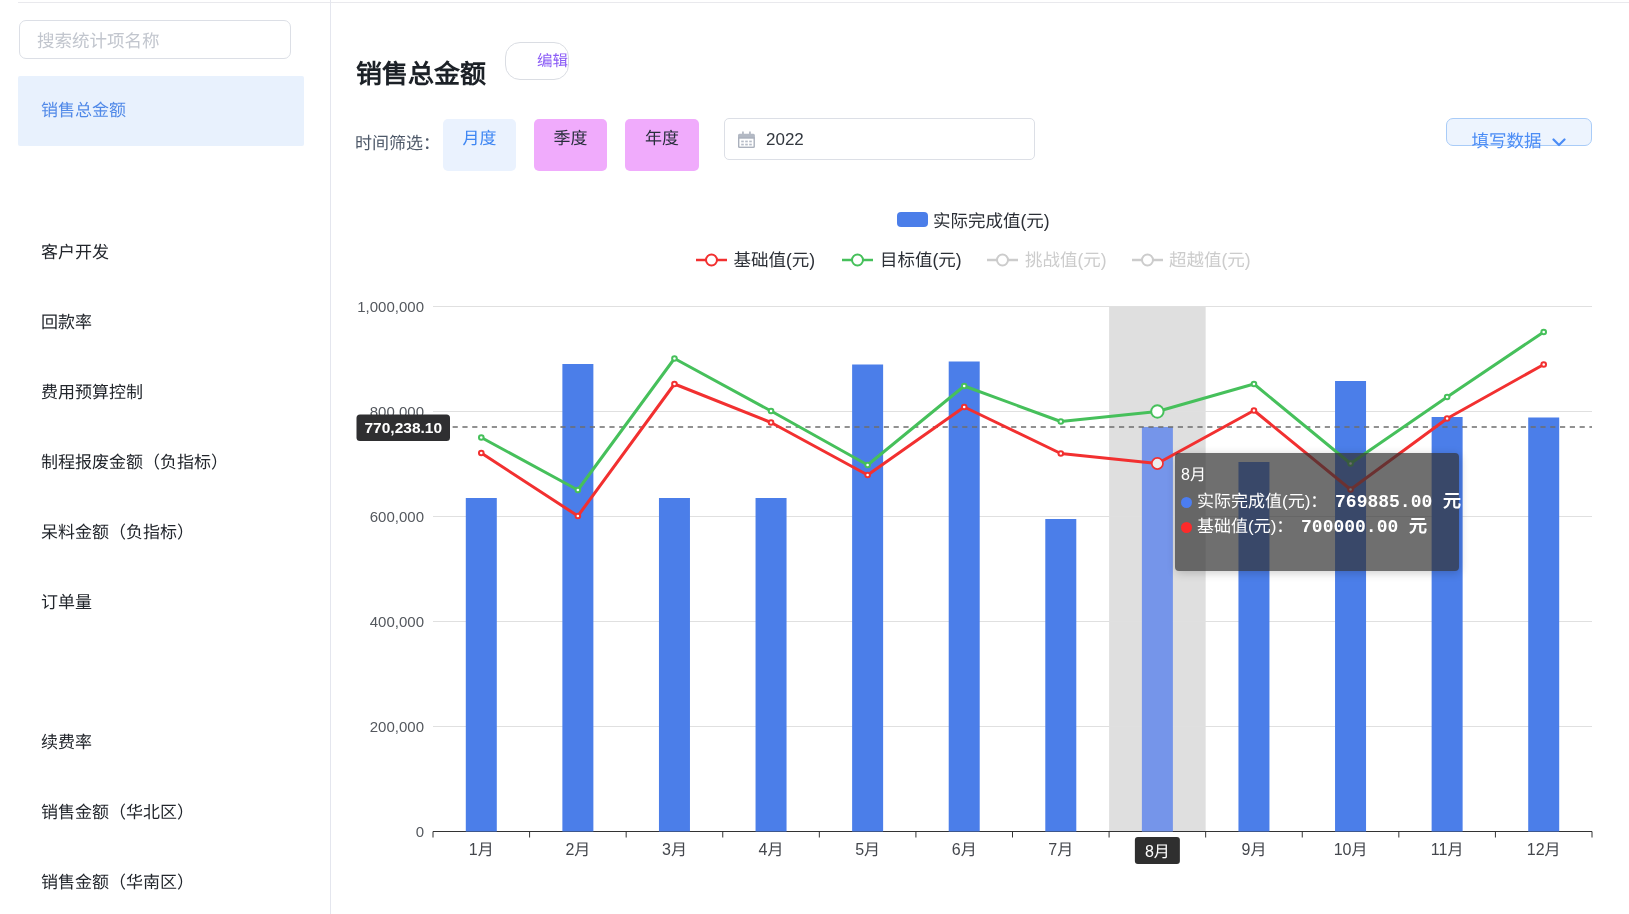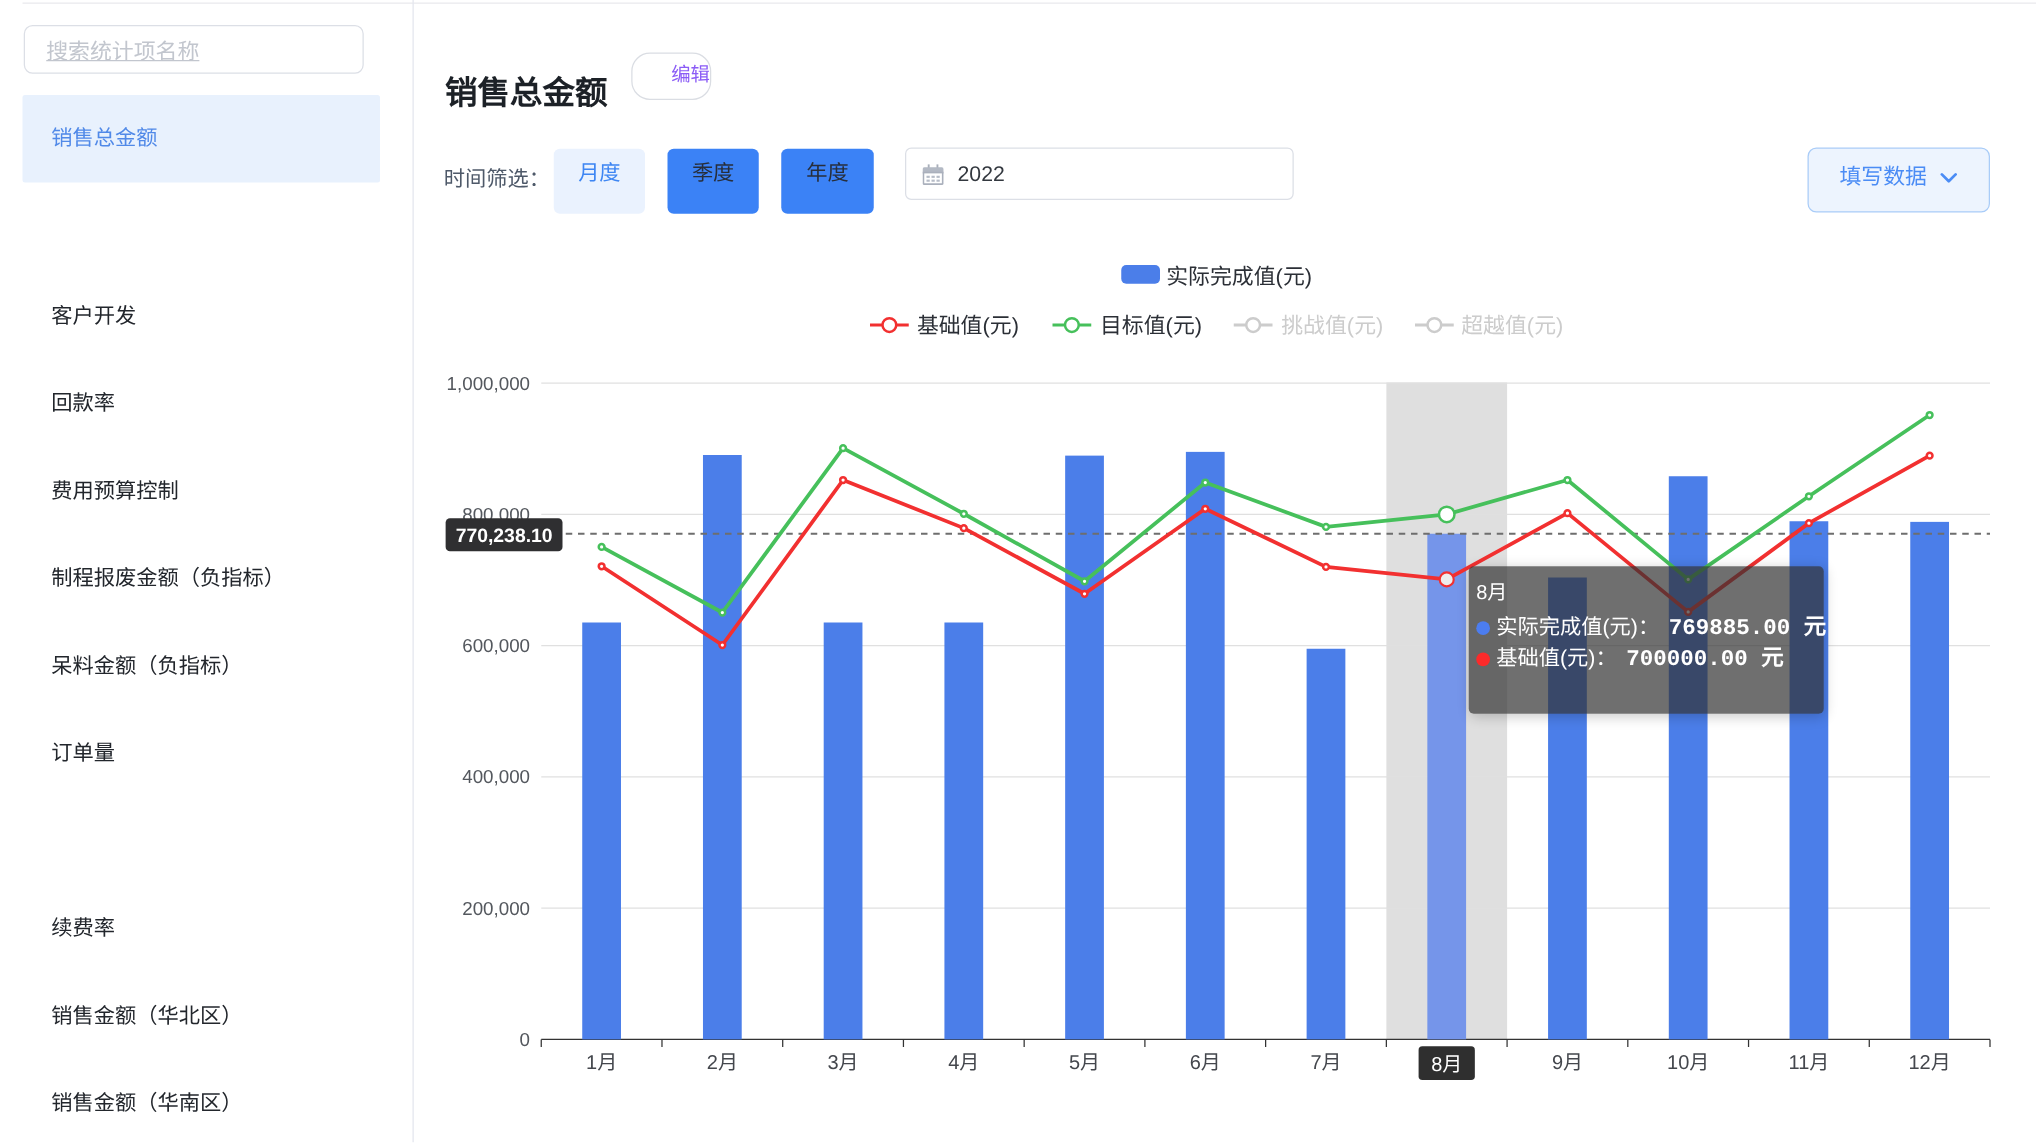--- a/index.html
+++ b/index.html
@@ -6,41 +6,41 @@
 * { margin:0; padding:0; box-sizing:border-box; }
 html,body { width:1629px; height:914px; background:#fff; overflow:hidden;
   font-family:"Liberation Sans", sans-serif; }
 #app { position:relative; width:1629px; height:914px; }
 .abs { position:absolute; }
 
 
 #side-top-line { left:18px; top:2px; width:1611px; height:1px; background:#e9e9ed; }
 #side-divider { left:330px; top:0; width:1px; height:914px; background:#e4e6ee; }
 #search { left:19px; top:20px; width:272px; height:39px; border:1px solid #dcdfe6;
-  border-radius:7px; color:#c2c6ce; font-size:17.5px; line-height:40px; padding-left:17px;text-decoration:underline; }
+  border-radius:7px; color:#c2c6ce; font-size:17.5px; line-height:40px; padding-left:17px; }
 .menu-item { left:0; width:330px; height:70px; font-size:17px; color:#22262c;
   line-height:70px; padding-left:41px; }
 .menu-item.sel { left:18px; width:286px; padding-left:23px; background:#e8f1fd;
   color:#5089e8; border-radius:2px; }
 
 
 #title { left:356px; top:53px; font-size:26px; font-weight:bold; color:#1c2127; }
 #edit-btn { left:505px; top:42px; width:64px; height:38px; border:1px solid #dadde3;
   border-radius:15px; font-size:15.5px; color:#8b5cf6; text-align:right; line-height:36px; }
 #filter-label { left:355px; top:129px; font-size:17px; color:#4e5969; }
 .tbtn { top:119px; height:52px; border-radius:5px; font-size:17px; text-align:center; line-height:40px; }
 .tbtn.on  { background:#eaf2fe; color:#3e86f3; }
-.tbtn.off { background:#3b82f6; color:#272e3b; }
+.tbtn.off { background:#f0abfc; color:#272e3b; }
 #btn-m { left:443px; width:73px; }
 #btn-q { left:534px; width:73px; }
 #btn-y { left:625px; width:74px; }
 #date-input { left:724px; top:118px; width:311px; height:42px; border:1px solid #dcdfe6;
   border-radius:5px; }
 #date-text { left:766px; top:130px; font-size:17px; color:#33383f; }
-#fill-btn { left:1446px; top:118px; width:146px; height:52px; background:#edf4fe;
+#fill-btn { left:1446px; top:118px; width:146px; height:28px; background:#edf4fe;
   border:1px solid #a9ccf8; border-radius:7px; color:#4b8cf5; font-size:17.5px;
   text-align:center; line-height:44px; }
 
 
 .lg-txt { font-size:17.5px; color:#2b2f36; }
 #lg1-icon { left:897px; top:212px; width:31px; height:15px; border-radius:4px; background:#4b7ee9; }
 #lg1-txt { left:933px; top:207px; }
 
 
 #tooltip { left:1175px; top:453px; width:284px; height:118px;

